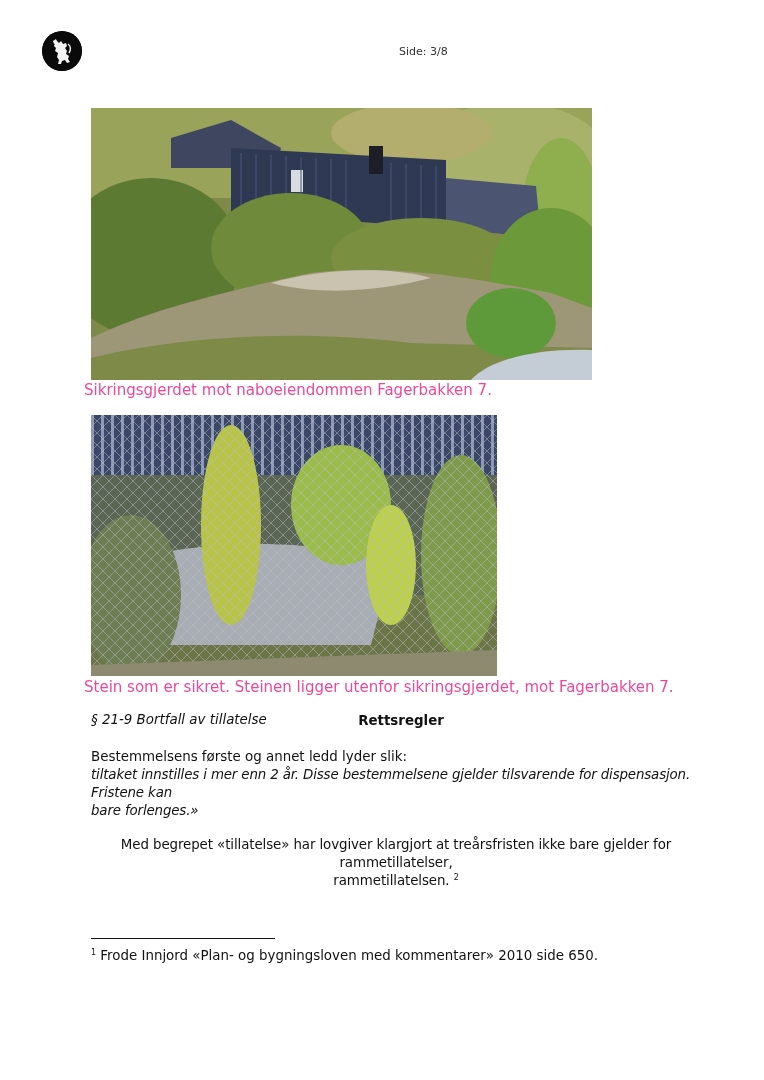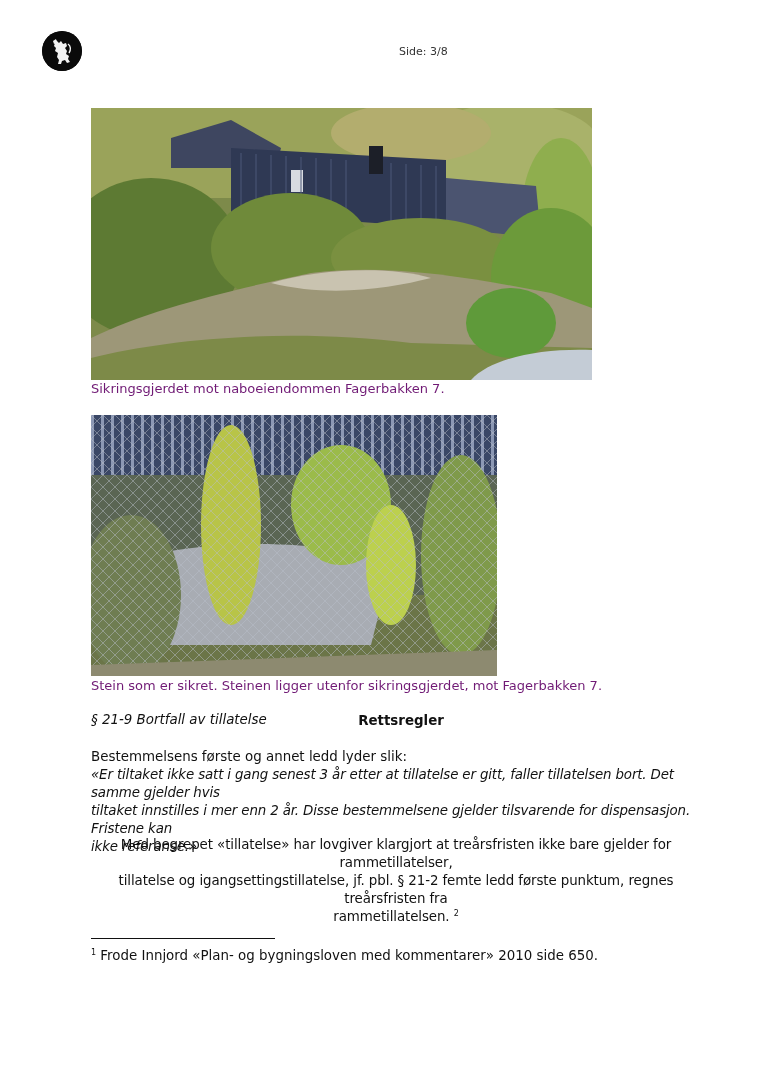--- a/index.html
+++ b/index.html
@@ -16,21 +16,21 @@
   .page-num {
     position: absolute; left: 399px; top: 45px; font-size: 11px; color: #333; text-align: center;
   }
   .photo {
     position: absolute; overflow: hidden;
   }
   .photo svg { display: block; width: 100%; height: 100%; }
   #photo1 { left: 91px; top: 108px; width: 501px; height: 272px; }
   #photo2 { left: 91px; top: 415px; width: 406px; height: 261px; }
   .caption {
-    position: absolute; left: 91px; font-size: 13px; color: #701a75; white-space: nowrap;
+    position: absolute; left: 84px; font-size: 15px; color: #ec4899; white-space: nowrap;
   }
   #cap1 { top: 381px; }
   #cap2 { top: 678px; }
   .text-block {
     position: absolute; left: 91px; width: 620px; font-size: 13.4px; line-height: 18px;
   }
   .heading { top: 712px; font-weight: bold; text-align: center; }
   .subheading { top: 711px; font-style: italic; }
   .intro { top: 748px; }
   .quote { top: 766px; font-style: italic; width: 610px; letter-spacing: -0.15px; }
@@ -125,28 +125,26 @@
     <path d="M0 250 L406 235 L406 261 L0 261 Z" fill="#8d8a70"></path>
   </svg>
 </div>
 <div class="caption" id="cap2">Stein som er sikret. Steinen ligger utenfor sikringsgjerdet, mot Fagerbakken 7.</div>
 
 <div class="text-block heading">Rettsregler</div>
 <div class="text-block subheading">§ 21-9 Bortfall av tillatelse</div>
 <div class="text-block intro">Bestemmelsens første og annet ledd lyder slik:</div>
 
 <div class="text-block quote">
-  <div>«Er tiltaket ikke satt i gang senest 3 år etter at tillatelse er gitt, faller tillatelsen bort. Det samme gjelder hvis</div>
   <div>tiltaket innstilles i mer enn 2 år. Disse bestemmelsene gjelder tilsvarende for dispensasjon. Fristene kan</div>
-  <div>ikke referanse.»</div>
+  <div>bare forlenges.»</div>
 </div>
 
 <div class="text-block para">
   <div>Med begrepet «tillatelse» har lovgiver klargjort at treårsfristen ikke bare gjelder for rammetillatelser,</div>
-  <div>tillatelse og igangsettingstillatelse, jf. pbl. § 21-2 femte ledd første punktum, regnes treårsfristen fra</div>
   <div><span>rammetillatelsen. </span><sup>2</sup></div>
 </div>
 
 <div class="fn-rule"></div>
 
 <div class="footnotes">
   <div class="footnote"><sup>1</sup><span> Frode Innjord «Plan- og bygningsloven med kommentarer» 2010 side 650.</span></div>
 </div>
 
 </body></html>

